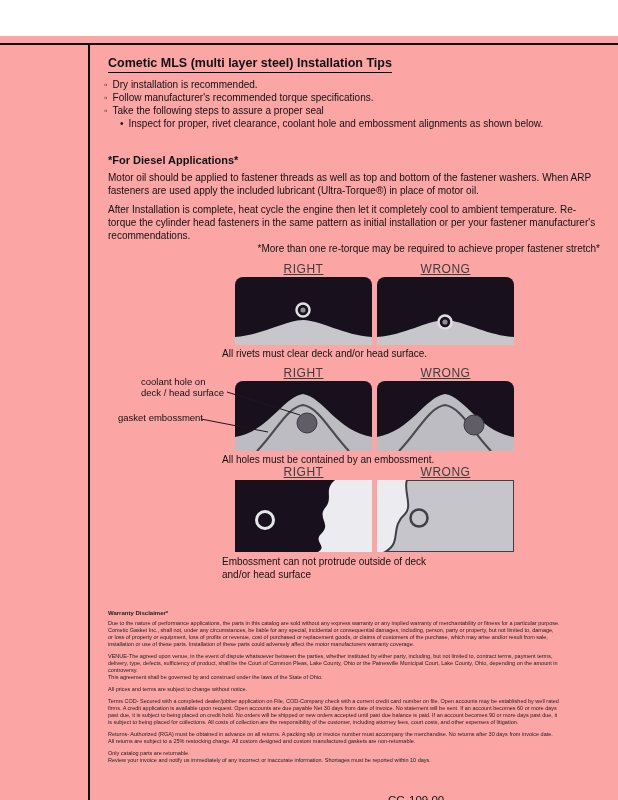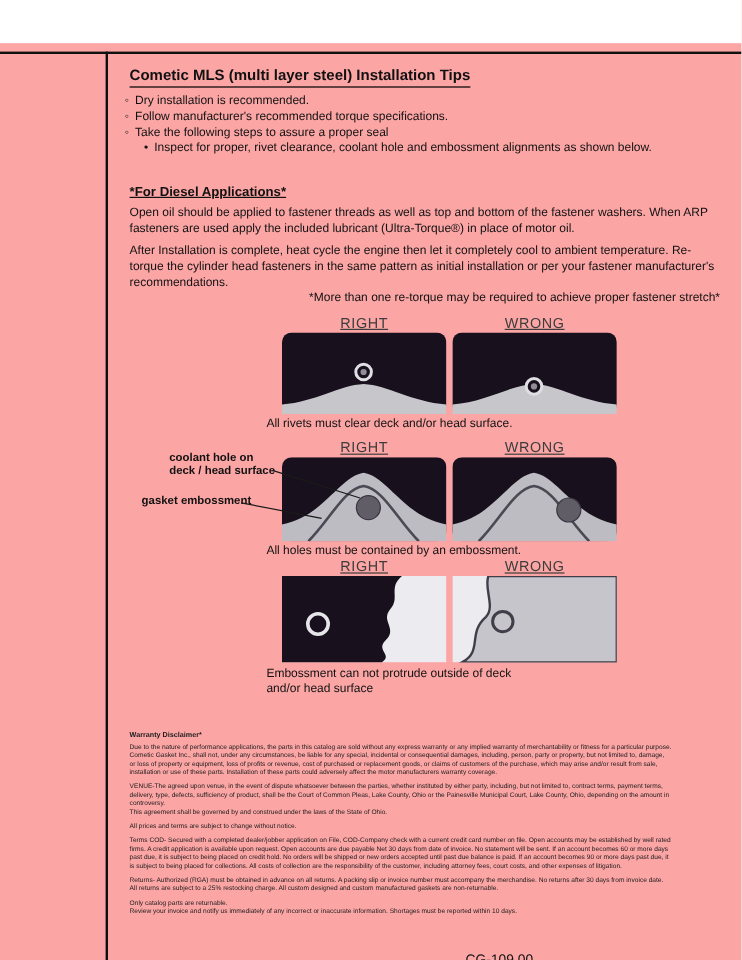--- a/index.html
+++ b/index.html
@@ -16,31 +16,31 @@
     left:108px; top:20px; font-size:12.5px; font-weight:bold;
     border-bottom:1.5px solid #000; padding-bottom:2px; white-space:nowrap;
   }
 
   .tips { left:104px; top:42px; font-size:10px; }
   .tip { display:flex; gap:5px; line-height:13px; }
   .bullet-o::before { content:"◦"; font-size:10px; }
   .subtips { left:120px; top:81px; font-size:10px; }
   .bullet-f::before { content:"•"; font-size:10px; }
 
-  .diesel-heading { left:108px; top:118px; font-size:11px; font-weight:bold;text-decoration:underline; }
+  .diesel-heading { left:108px; top:118px; font-size:11px; font-weight:bold; }
   .para { left:108px; font-size:10px; line-height:1.28; }
   .para1 { top:136px; width:484px; }
   .para2 { top:168px; width:492px; }
   .note  { top:207px; width:492px;text-align:right; }
 
   .dlabel { width:137px; text-align:center; font-size:12px; letter-spacing:0.5px; color:#3d3d3d;text-decoration:underline; }
   .panel { width:137px; }
   .caption { left:222px; font-size:10px; color:#111; white-space:pre-line; line-height:1.25; }
 
-  .ptr-label { font-size:9.5px; line-height:1.15; white-space:pre-line; color:#111;font-weight:bold; }
+  .ptr-label { font-size:9.5px; line-height:1.15; white-space:pre-line; color:#111; }
 
   .legal { left:108px; top:574px; width:452px; color:#1c1c1c; }
   .legal-heading { font-size:6px; font-weight:bold; margin:0 0 4px 0; }
   .legal p { font-size:5.5px; line-height:1.3; margin:0 0 4.5px 0; white-space:pre-line; }
 
   .doc-code { left:388px; top:758px; font-size:11.5px; color:#111; }
 </style>
 </head>
 <body>
 
@@ -67,21 +67,21 @@
   </div>
 
   <div class="abs subtips">
     <div class="tip">
         <span class="bullet-f"></span>
         <span>Inspect for proper, rivet clearance, coolant hole and embossment alignments as shown below.</span>
       </div>
   </div>
 
   <div class="abs diesel-heading">*For Diesel Applications*</div>
-  <div class="abs para para1">Open oil should be applied to fastener threads as well as top and bottom of the fastener washers. When ARP fasteners are used apply the included lubricant (Ultra-Torque®) in place of motor oil.</div>
+  <div class="abs para para1">Motor oil should be applied to fastener threads as well as top and bottom of the fastener washers. When ARP fasteners are used apply the included lubricant (Ultra-Torque®) in place of motor oil.</div>
   <div class="abs para para2">After Installation is complete, heat cycle the engine then let it completely cool to ambient temperature. Re-torque the cylinder head fasteners in the same pattern as initial installation or per your fastener manufacturer's recommendations.</div>
   <div class="abs para note">*More than one re-torque may be required to achieve proper fastener stretch*</div>
 
   <div class="abs dlabel" style="left:235px; top:226px;">RIGHT</div>
   <div class="abs dlabel" style="left:377px; top:226px;">WRONG</div>
 
   <svg class="abs panel" style="left:235px; top:241px;" width="137" height="68" viewBox="0 0 137 68">
     <rect width="137" height="68" rx="8" fill="#18111d"></rect>
     <path d="M0,60 C28,58 48,44 68,43 C88,44 108,58 137,60 L137,68 L0,68 Z" fill="#c7c6cb"></path>
     <circle cx="68" cy="33" r="6.5" fill="#18111d" stroke="#dfdee3" stroke-width="2.5"></circle>

